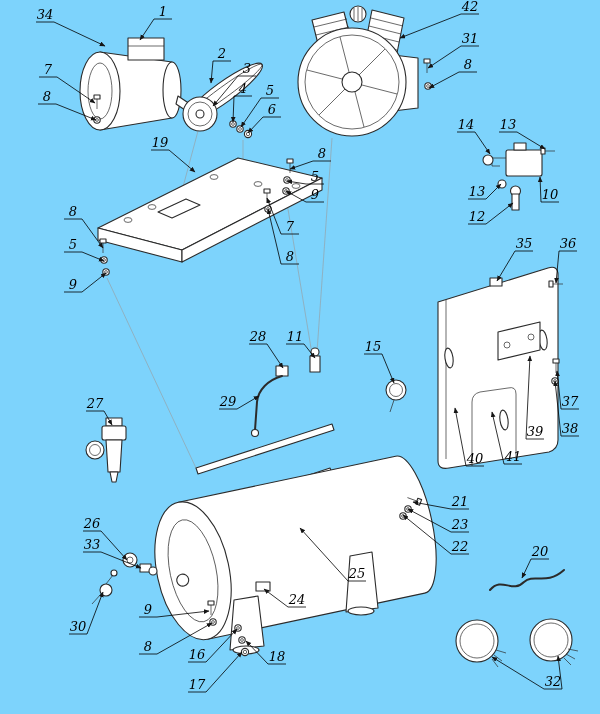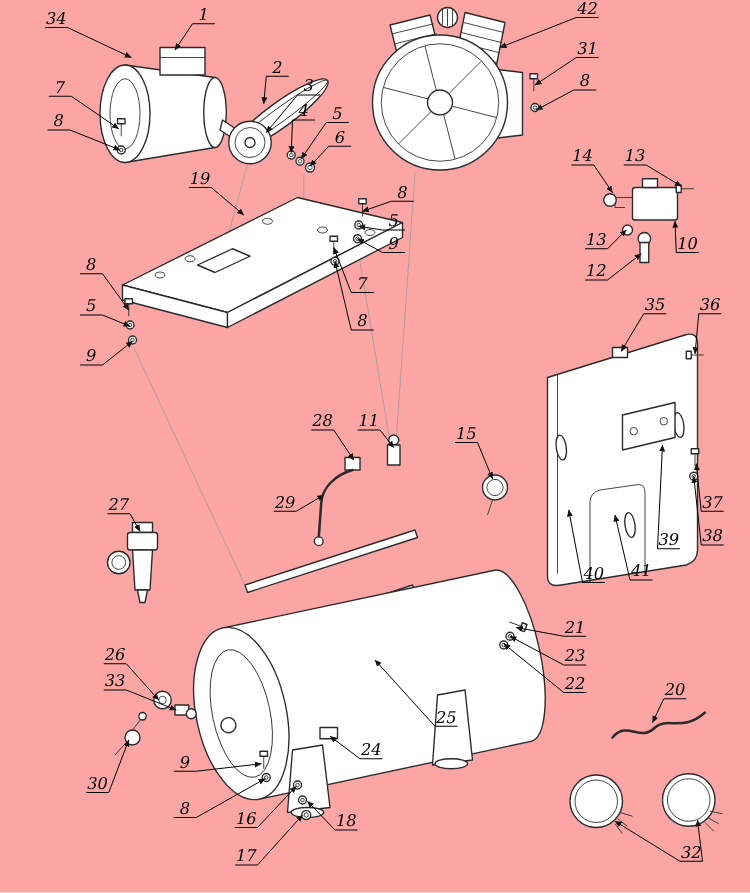--- a/index.html
+++ b/index.html
@@ -1,17 +1,17 @@
 <!DOCTYPE html>
 <html style="--line: #2b2b2b; --label: #000000;"><head>
 <meta charset="utf-8">
 <style>
   html,body{margin:0;padding:0;background:#ffffff}
   body{display:flex;justify-content:center}
-  .stage{position:relative;width:600px;height:714px;background:#fca5a5;overflow:hidden}
+  .stage{position:relative;width:600px;height:714px;background:#7dd3fc;overflow:hidden}
   svg{display:block}
   .part{fill:#fff;stroke:var(--line,#2b2b2b);stroke-width:1.1;stroke-linejoin:round}
   .thin{fill:none;stroke:var(--line,#2b2b2b);stroke-width:.7}
   .pipe{fill:none;stroke:var(--line,#2b2b2b);stroke-width:2;stroke-linecap:round}
   .construction line{stroke:#9a9a9a;stroke-width:.6}
   .leader{stroke:var(--label,#151515);stroke-width:.8;fill:none}
   .callout-num{font:italic 13px "DejaVu Serif", serif;text-anchor:middle;fill:var(--label,#000)}
 </style>
 </head>
 <body>

